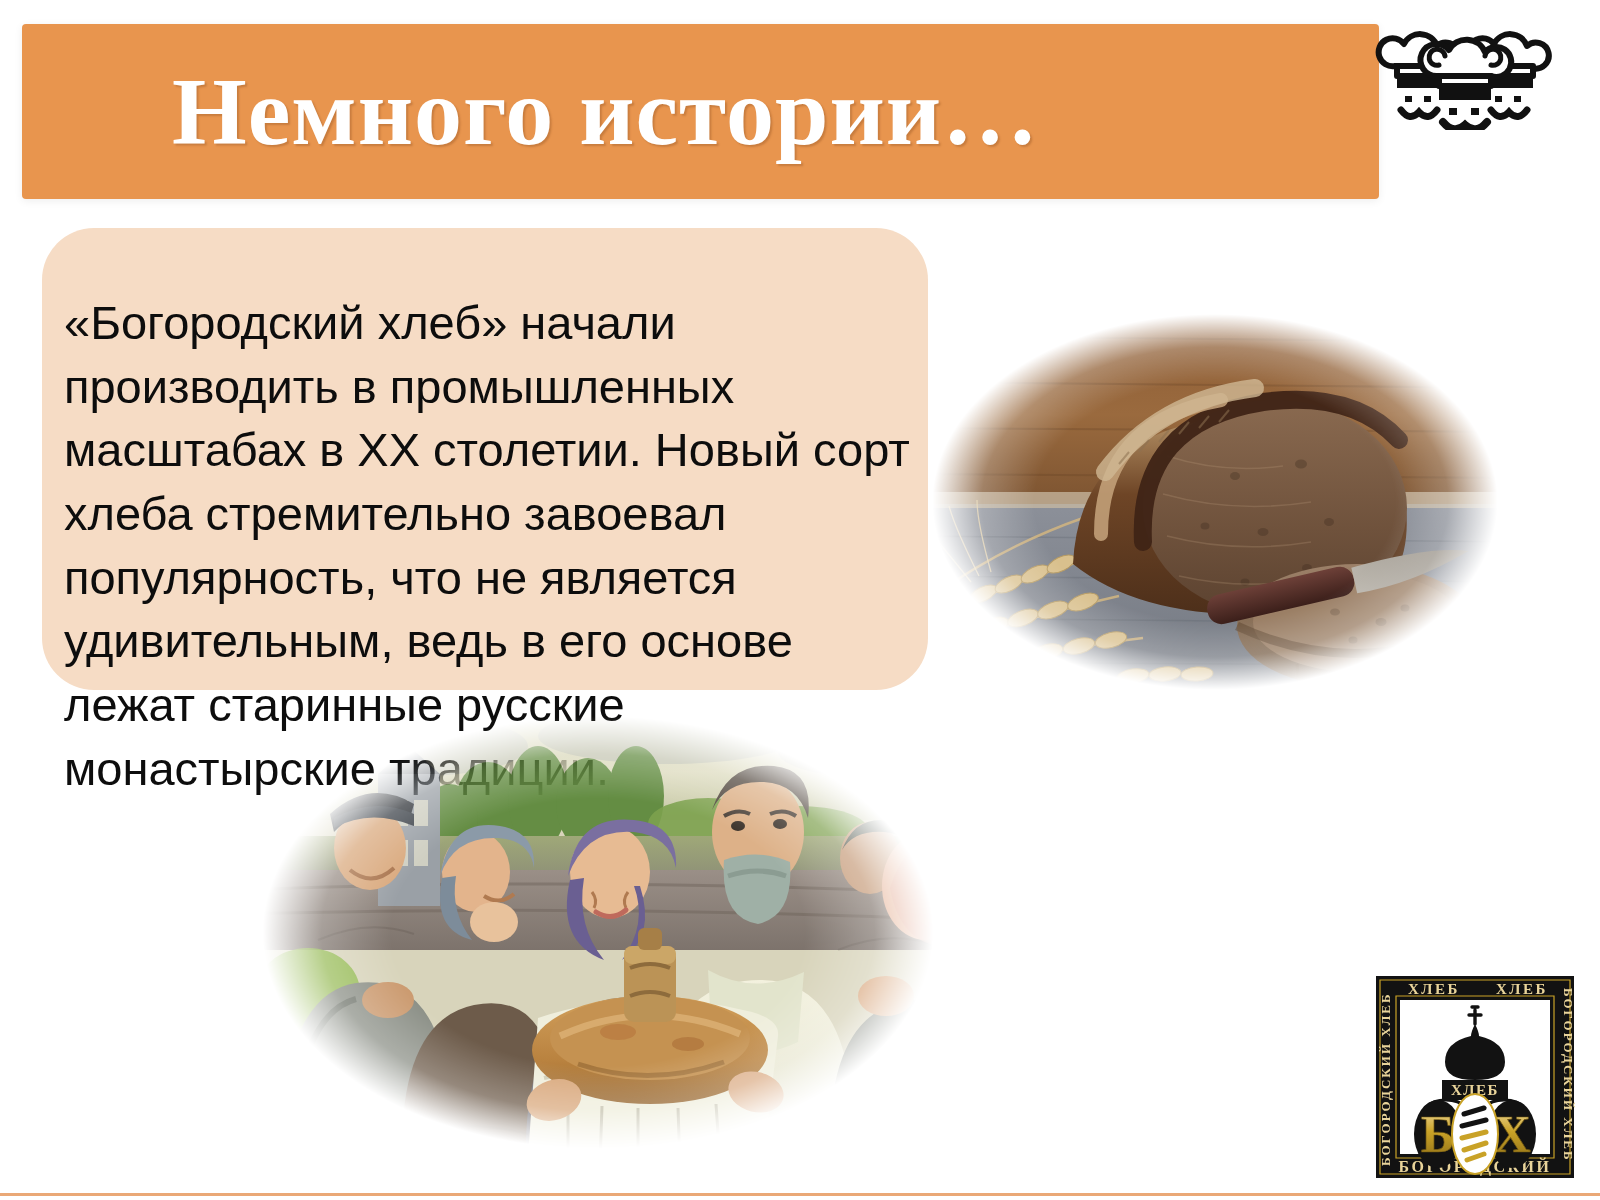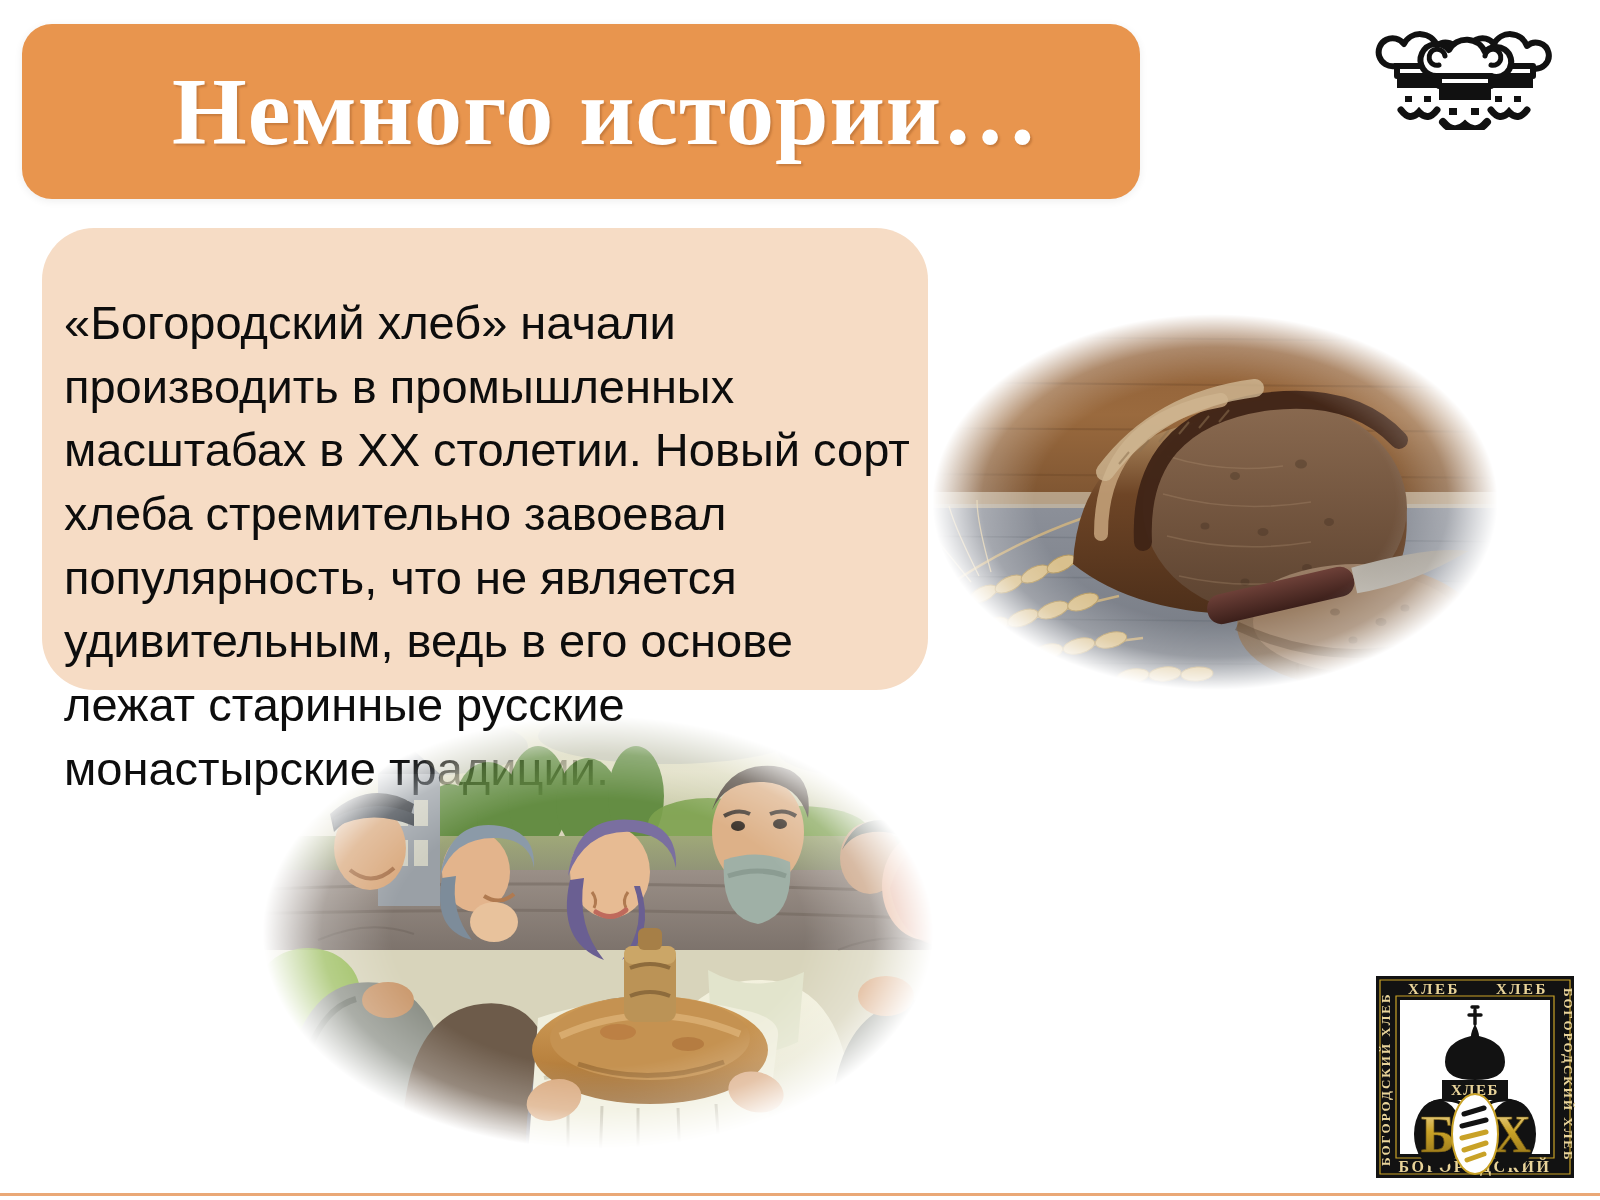--- a/index.html
+++ b/index.html
@@ -19,24 +19,24 @@
     position: absolute;
     inset: 0;
     background: #ffffff;
   }
 
   
   .title-banner {
     position: absolute;
     left: 22px;
     top: 24px;
-    width: 1118px;
+    width: 1357px;
     height: 175px;
     background: #e8954e;
-    border-radius: 30px;
+    border-radius: 4px;
     box-shadow: 0 2px 8px rgba(0,0,0,0.07);
   }
   .title-text {
     position: absolute;
     left: 150px;
     top: 50%;
     transform: translateY(-50%);
     color: #ffffff;
     font-family: "Liberation Serif", "DejaVu Serif", serif;
     font-weight: bold;

